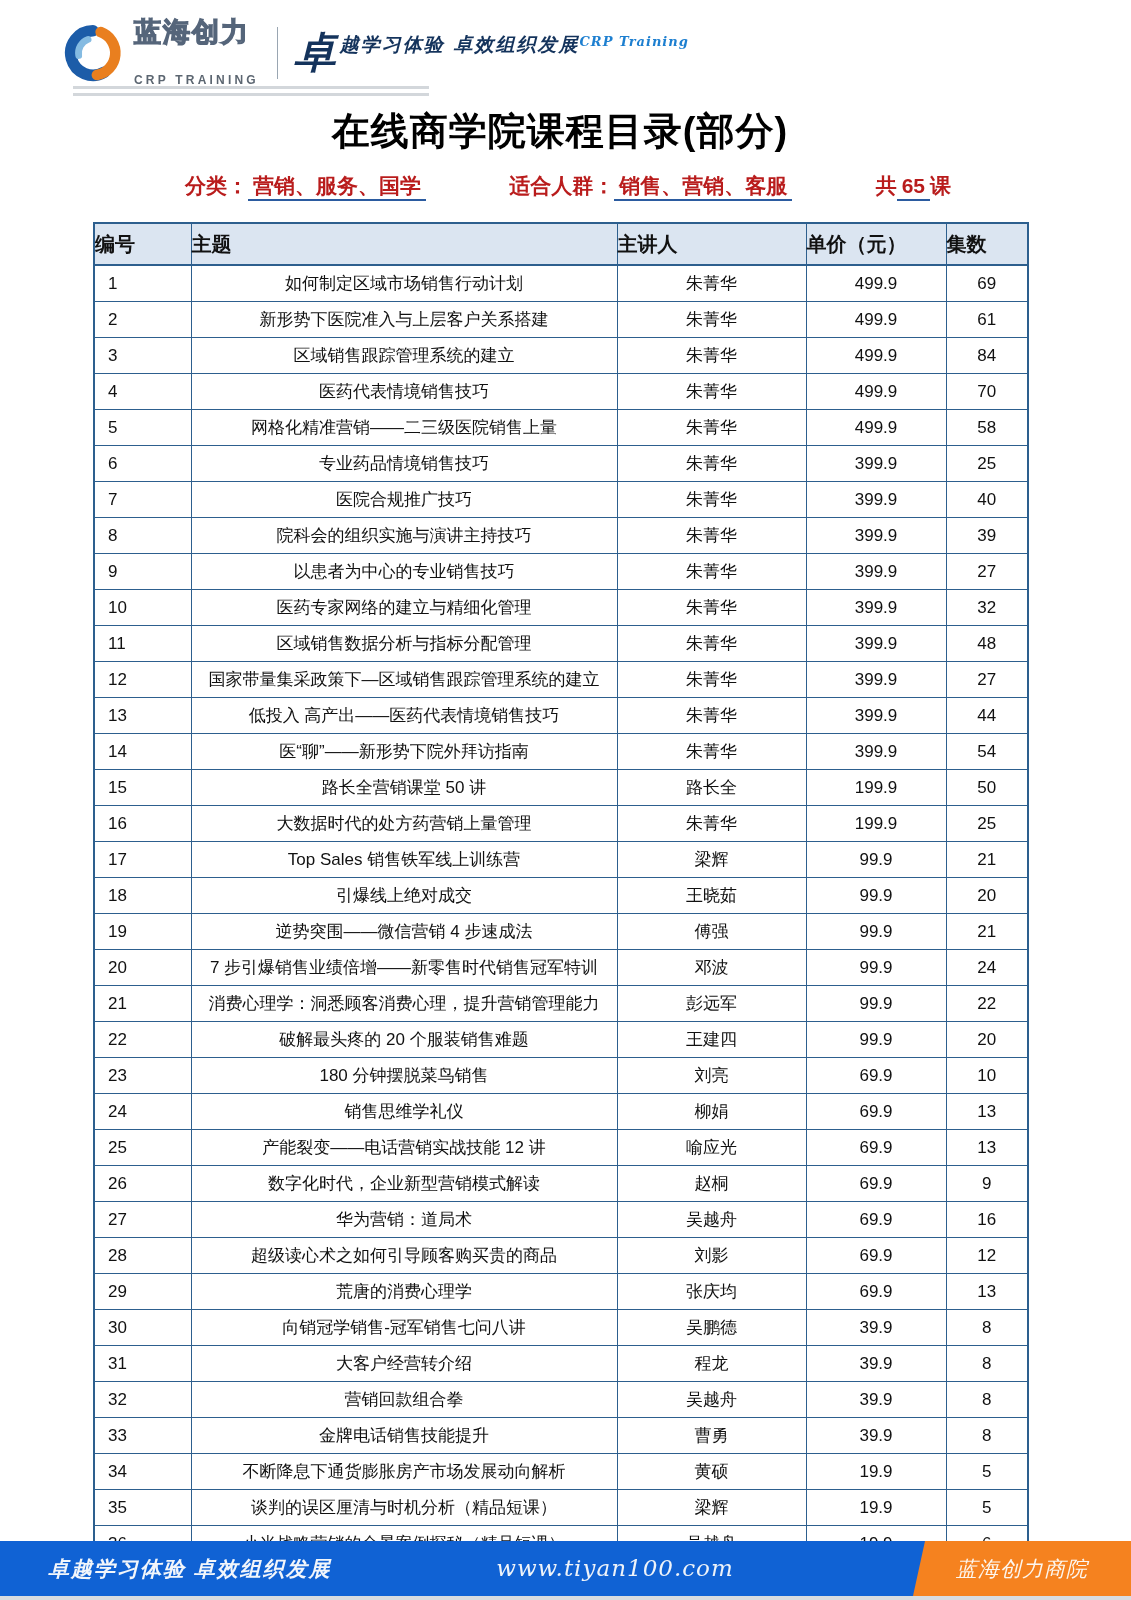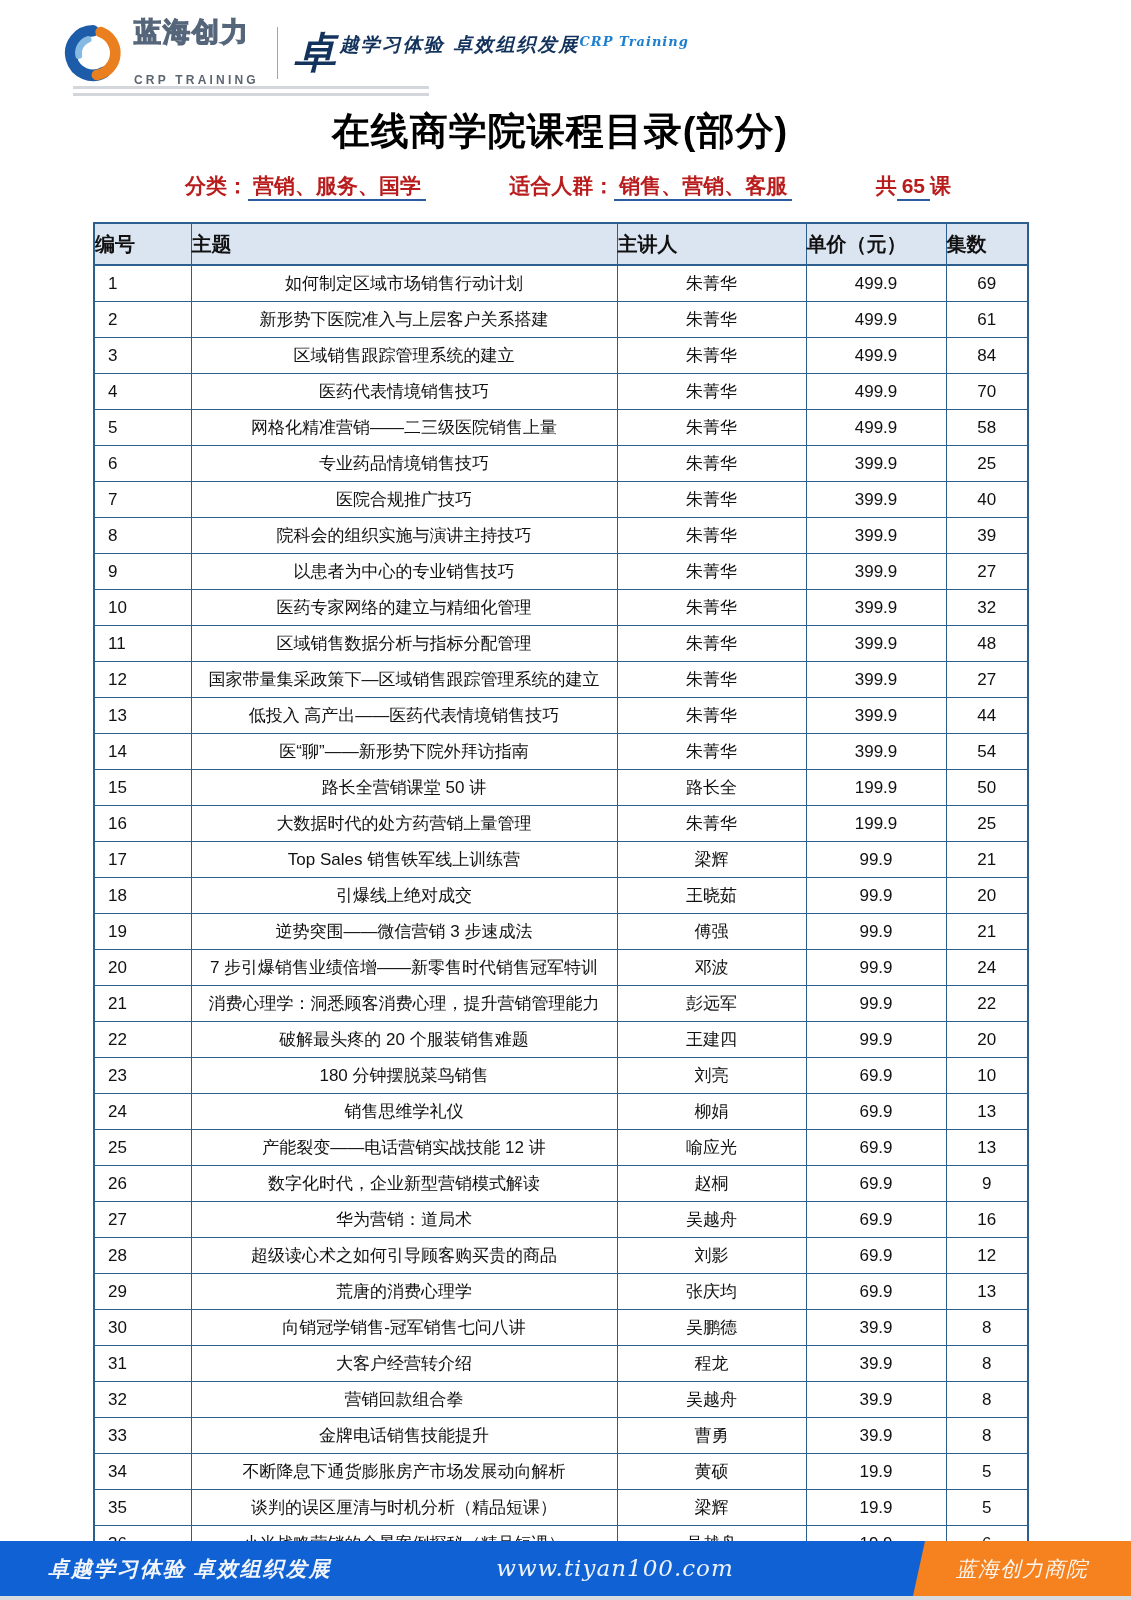--- a/index.html
+++ b/index.html
@@ -253,21 +253,21 @@
       </tr>
       <tr>
         <td class="cell-no">18</td>
         <td class="cell-topic">引爆线上绝对成交</td>
         <td class="cell-speaker">王晓茹</td>
         <td class="cell-price">99.9</td>
         <td class="cell-episodes">20</td>
       </tr>
       <tr>
         <td class="cell-no">19</td>
-        <td class="cell-topic">逆势突围——微信营销 3 步速成法</td>
+        <td class="cell-topic">逆势突围——微信营销 4 步速成法</td>
         <td class="cell-speaker">傅强</td>
         <td class="cell-price">99.9</td>
         <td class="cell-episodes">21</td>
       </tr>
       <tr>
         <td class="cell-no">20</td>
         <td class="cell-topic">7 步引爆销售业绩倍增——新零售时代销售冠军特训</td>
         <td class="cell-speaker">邓波</td>
         <td class="cell-price">99.9</td>
         <td class="cell-episodes">24</td>

